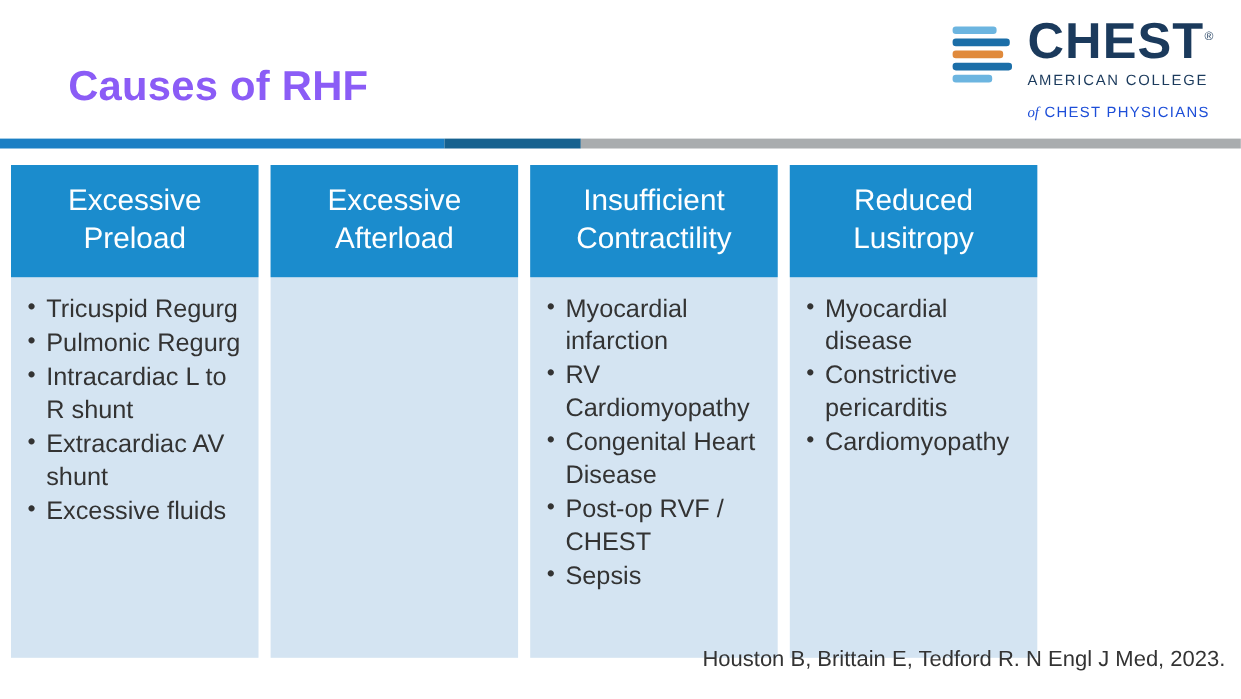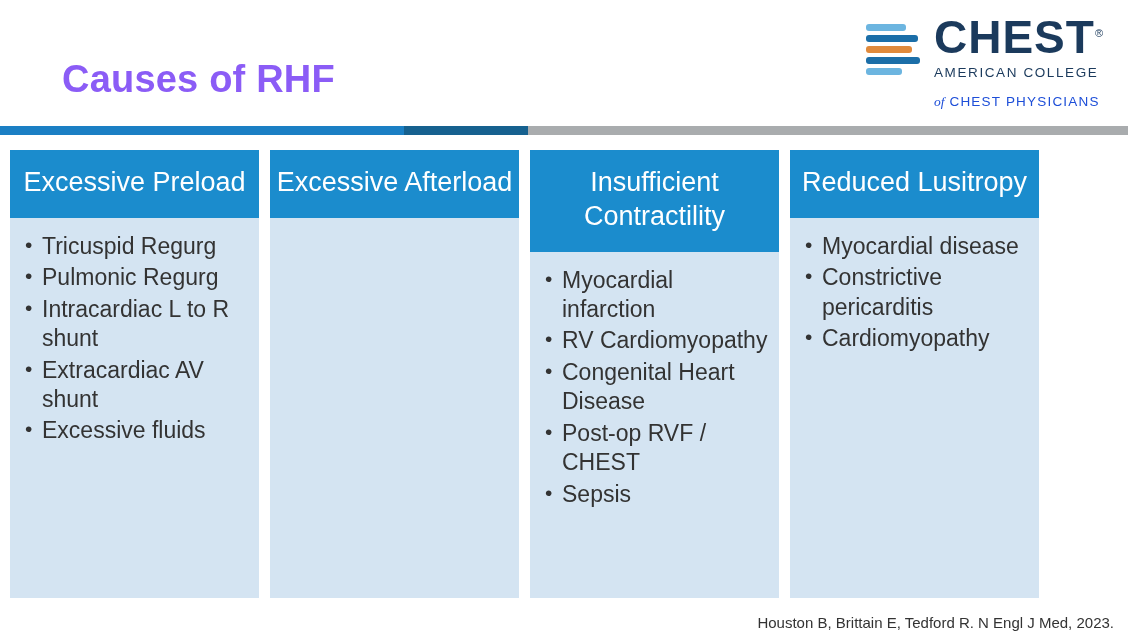--- a/index.html
+++ b/index.html
@@ -107,21 +107,21 @@
   
   .columns {
     position: absolute;
     top: 150px;
     left: 10px;
     width: 1110px;
     display: flex;
     gap: 11px;
   }
   .col {
-    width: 249px;
+    width: 225px;
     background: #d4e4f2;
     display: flex;
     flex-direction: column;
     min-height: 448px;
   }
   .col-head {
     background: #1b8ccd;
     color: #ffffff;
     text-align: center;
     font-size: 27px;
@@ -152,22 +152,22 @@
     top: 0;
     font-size: 21px;
     line-height: 1.28;
     color: #333333;
   }
 
   
   .citation {
     position: absolute;
     right: 14px;
-    bottom: 4px;
-    font-size: 15px;
+    bottom: 24px;
+    font-size: 20px;
     color: #333333;
   }
 </style>
 </head>
 <body>
 
 <div class="slide-header">
   <div class="slide-title">Causes of RHF</div>
 
   <div class="logo">

